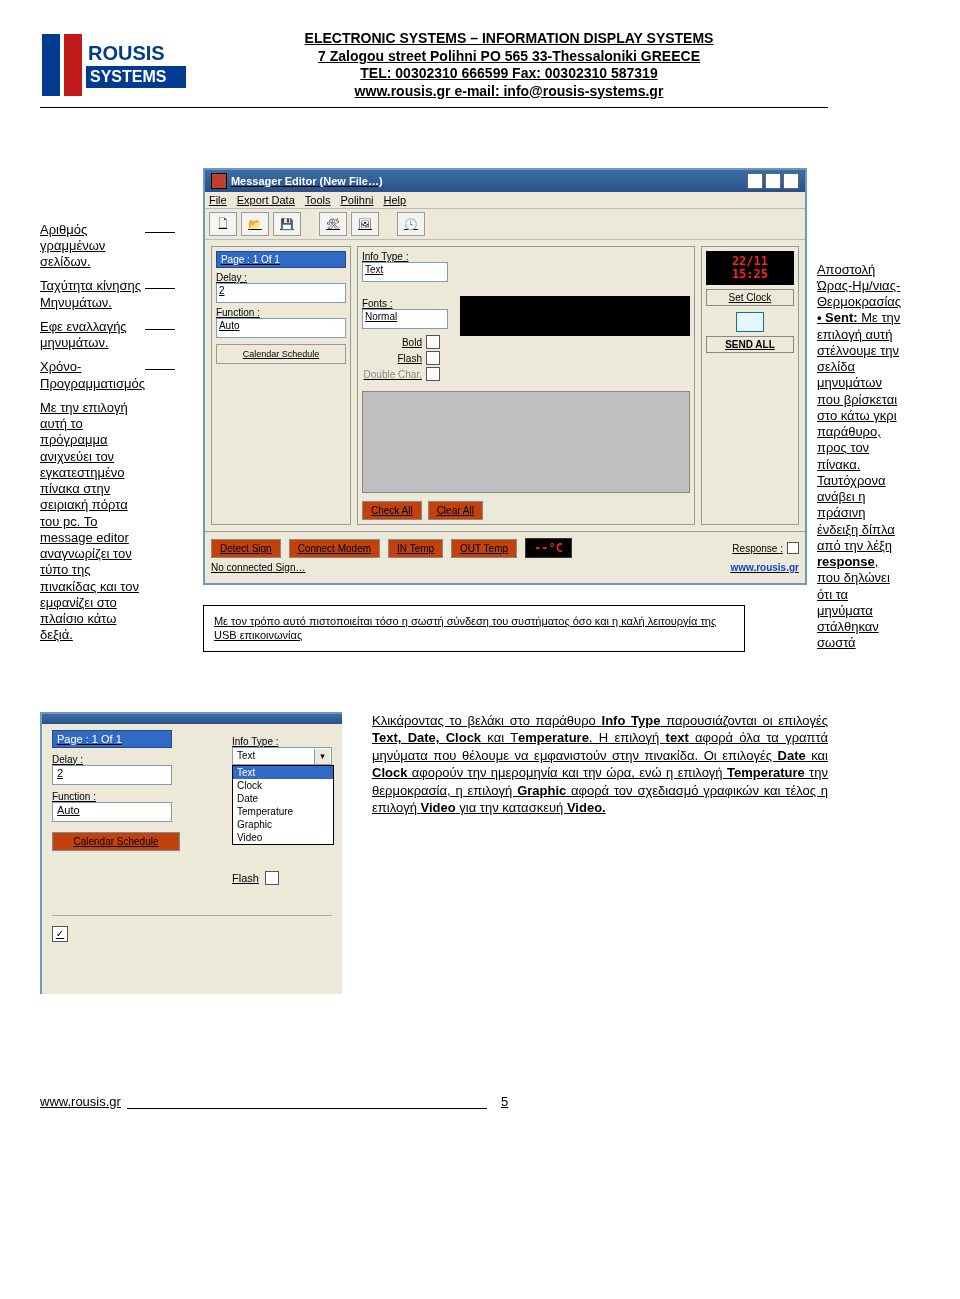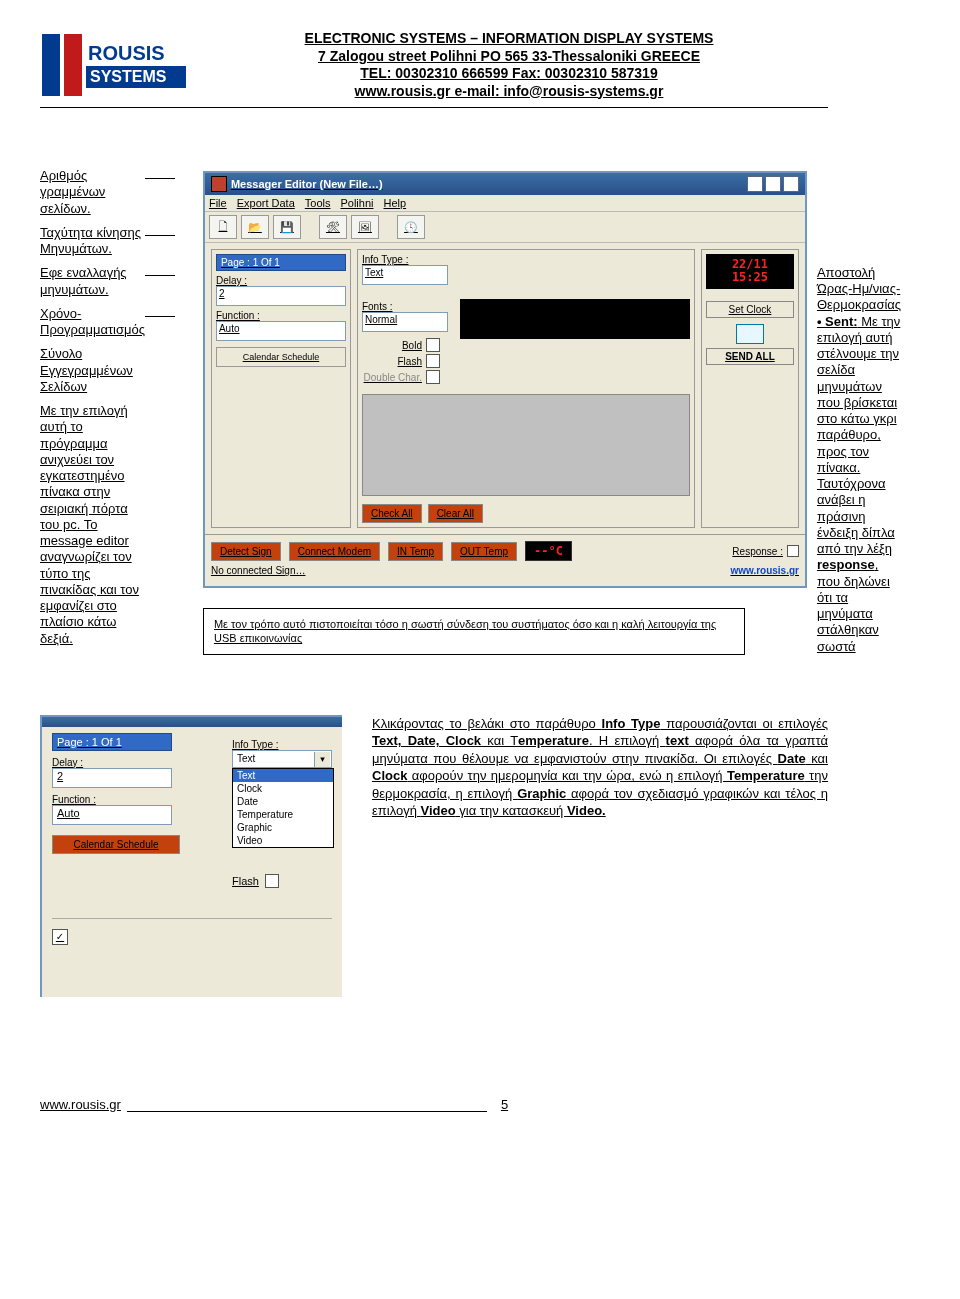--- a/index.html
+++ b/index.html
@@ -33,21 +33,21 @@
   .left-panel .cal { border:1px solid #999;background:#ece9d8;padding:4px 2px;text-align:center;margin-top:6px;font-size:9px;}
   .mid-panel { flex:1; border:1px solid #999; background:#ece9d8; padding:4px; font-size:10px;}
   .inforow { display:flex; gap:6px; align-items:center; margin-bottom:4px;}
   .inforow .comboS { border:1px solid #7f9db9;background:#fff;padding:1px 2px;width:80px;height:16px;}
   .inforow .chk { width:12px;height:12px;border:1px solid #555;background:#fff;}
   .blackbox { background:#000; width:230px;height:40px;margin-left:auto;}
   .greybox { background:#c0c0c0; border:1px solid #888; height:100px; margin-top:10px; }
   .btnrow { margin-top:8px; display:flex; gap:6px;}
   .w-btn { border:1px solid #888;background:#c2410c;padding:3px 8px;font-size:10px;}
   .right-panel { width:88px; border:1px solid #999; background:#ece9d8; padding:4px; text-align:center; font-size:10px;}
-  .right-panel .displaybox {background:#000;color:#f22;font-family:monospace;font-weight:bold;padding:4px 0;margin-bottom:12px;font-size:12px; line-height:1.1;}
+  .right-panel .displaybox {background:#000;color:#f22;font-family:monospace;font-weight:bold;padding:4px 0;margin-bottom:4px;font-size:12px; line-height:1.1;}
   .right-panel .rbtn {border:1px solid #888;background:#ece9d8;padding:2px 0;margin-bottom:6px;display:block;}
   .right-panel .mail { width:26px;height:18px;border:1px solid #07a;background:#e8f6ff;margin:4px auto;}
   .bottom-area { border-top:1px solid #999; padding:6px; font-size:10px;}
   .bottom-area .row { display:flex; align-items:center; gap:8px; margin-bottom:4px;}
   .bottom-area .tempdisp{background:#000;color:#f22;font-family:monospace;font-weight:bold;padding:2px 8px;font-size:12px;border:1px solid #333;}
   .bottom-area .resp{width:10px;height:10px;border:1px solid #555;background:#fff;display:inline-block;}
   .note-frame { border:1px solid #000; font-size:11px; padding:8px 10px; width: 520px; line-height:1.3; }
   
   .fig2row { display:flex; align-items:flex-start; gap:30px; margin-top:60px; margin-bottom:100px;}
   .winframe2 { width:300px; border-left:2px solid #7296c4; border-top:2px solid #7296c4; background:#ece9d8; font-family:Tahoma,Arial; font-size:11px; height:280px;}
@@ -87,21 +87,20 @@
     </div>
   </div>
   <hr class="hr">
 
   <div class="fig1row">
     <div class="side-col">
       <div class="chunk pointer-line">Αριθμός γραμμένων σελίδων.</div>
       <div class="chunk pointer-line">Ταχύτητα κίνησης Μηνυμάτων.</div>
       <div class="chunk pointer-line">Εφε εναλλαγής μηνυμάτων.</div>
       <div class="chunk pointer-line">Χρόνο-Προγραμματισμός</div>
-      <div class="chunk">Σύνολο Εγγεγραμμένων Σελίδων</div>
       <div class="chunk">Με την επιλογή αυτή το πρόγραμμα ανιχνεύει τον εγκατεστημένο πίνακα στην σειριακή πόρτα του pc. Το message editor αναγνωρίζει τον τύπο της πινακίδας και τον εμφανίζει στο πλαίσιο κάτω δεξιά.</div>
     </div>
 
     <div class="center-col">
       <div class="winframe">
         <div class="titlebar">
           <span class="ico"></span>
           <span>Messager Editor  (New File…)</span>
           <span class="winctrl">
               <span></span>

